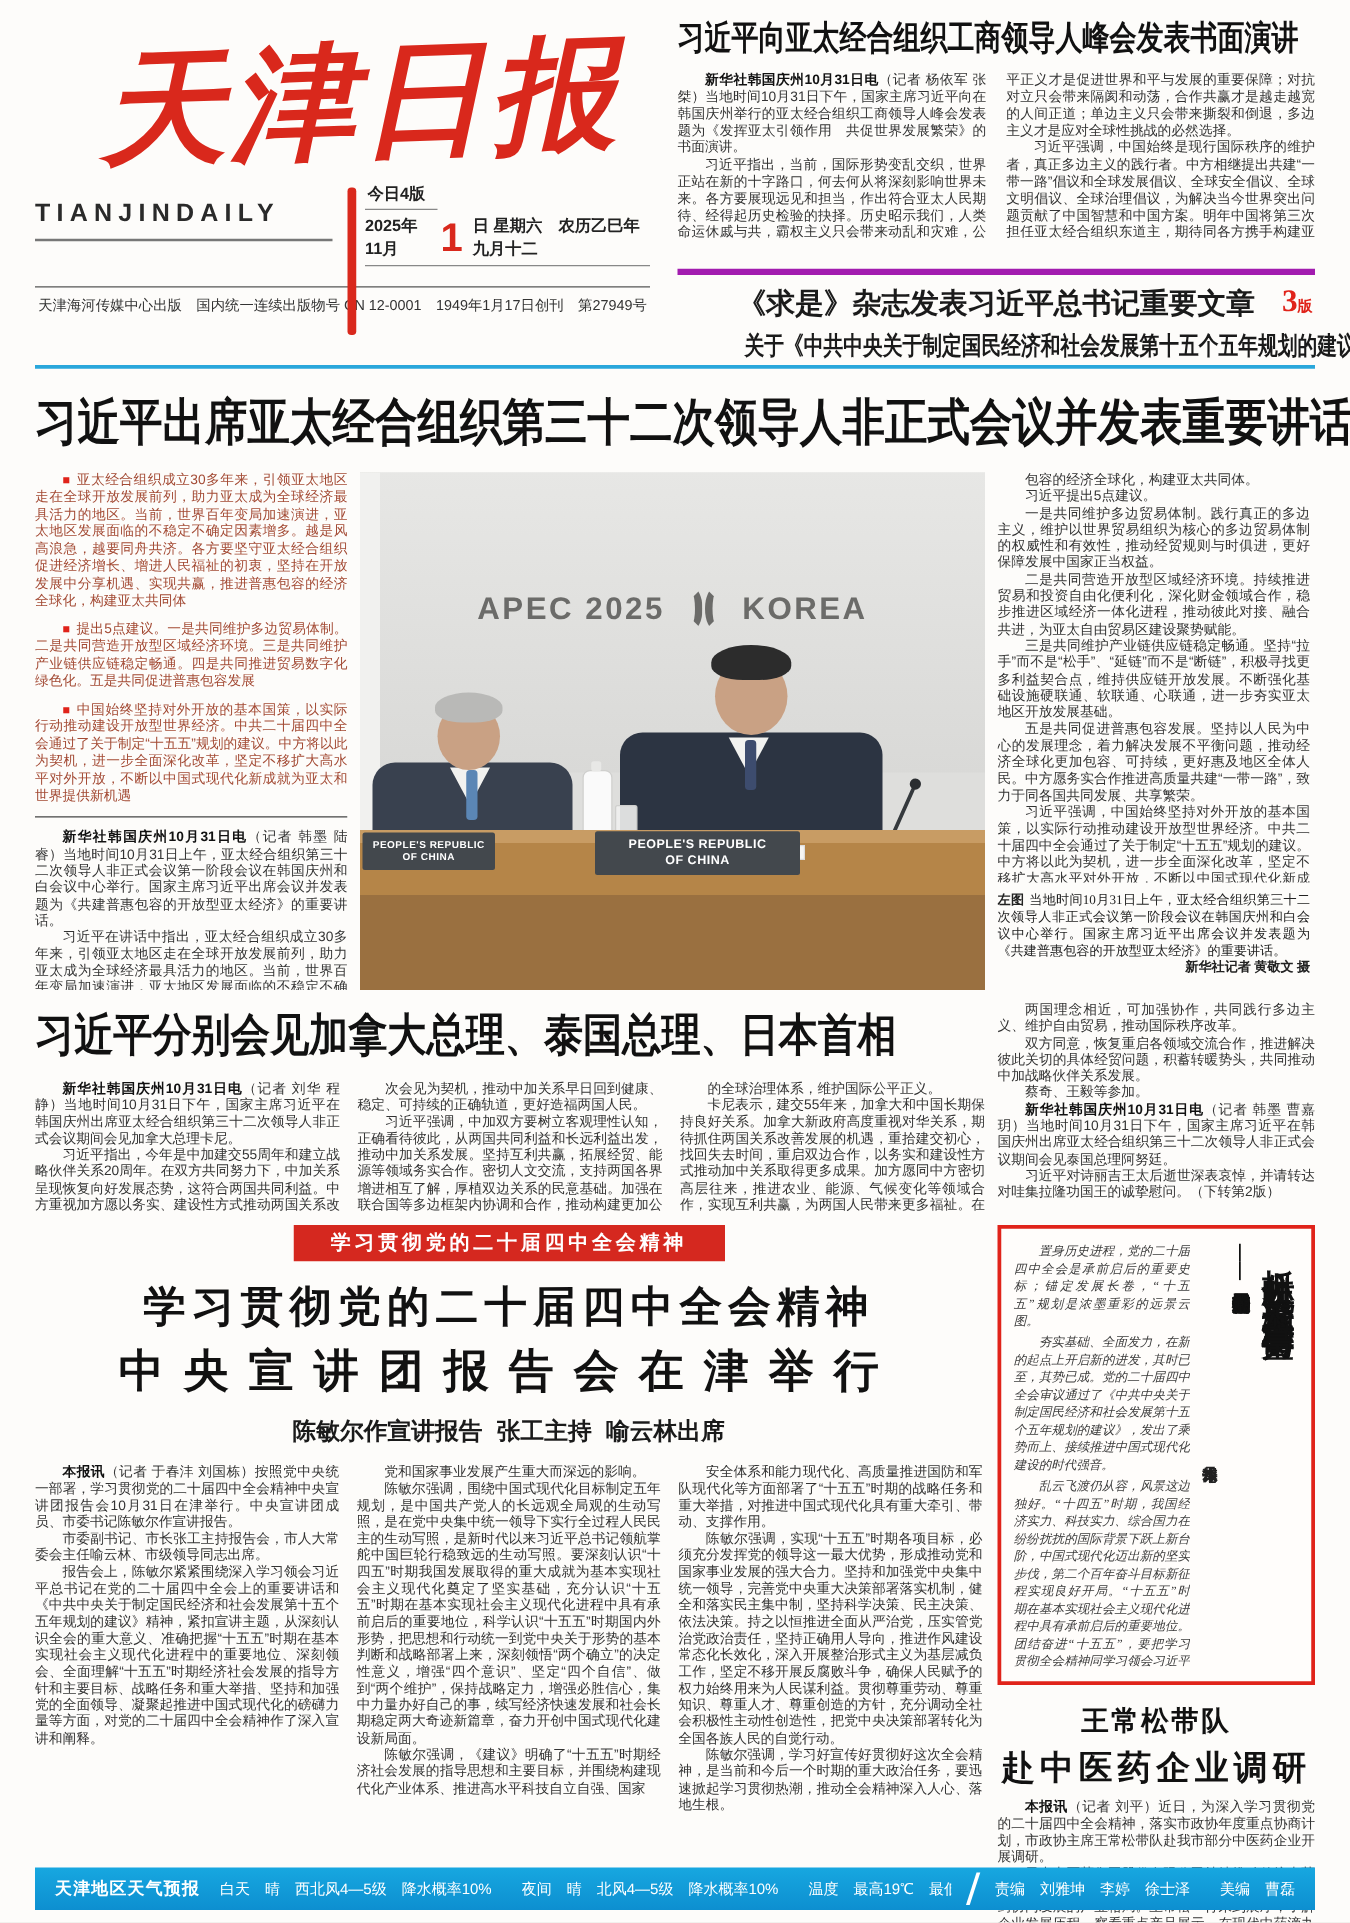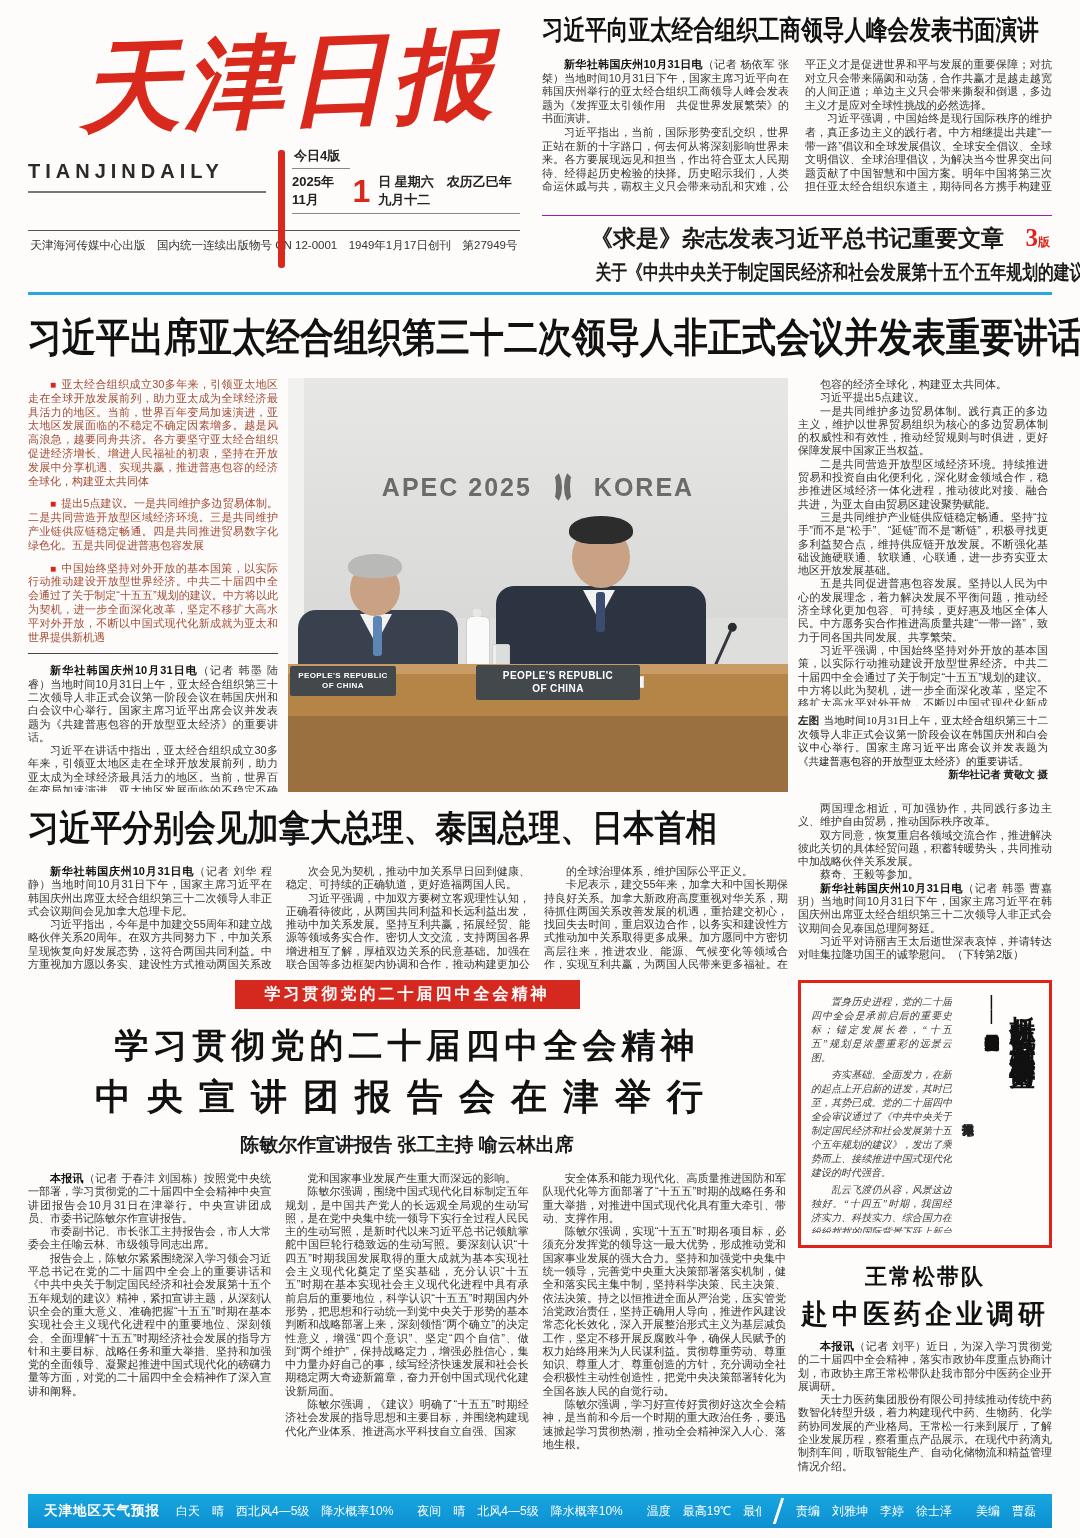--- a/index.html
+++ b/index.html
@@ -23,21 +23,21 @@
   .date-day{color:#d9281c;font-size:32px;font-weight:bold;line-height:1;padding:0 2px;}
   .pubinfo{margin-top:16px;border-top:1px solid #555;padding-top:7px;font-size:11.5px;
            text-align:center;color:#333;}
   
   .top-article{flex:1;padding-left:22px;padding-top:10px;min-width:0;}
   .top-head{font-size:27px;font-weight:bold;white-space:nowrap;transform:scaleX(.8);
             transform-origin:left;margin:2px 0 10px;color:#111;}
   .twocol{column-count:2;column-gap:16px;height:148px;overflow:hidden;}
   .np{font-size:11px;line-height:13.6px;text-align:justify;margin:0;text-indent:2em;color:#333;}
   .np b{color:#111;}
-  .qiushi{border-top:1px solid #a21caf;margin-top:9px;padding-top:7px;position:relative;
+  .qiushi{border-top:5px solid #a21caf;margin-top:9px;padding-top:7px;position:relative;
           font-family:"Liberation Serif","DejaVu Serif",serif;text-align:center;}
   .q1{font-size:23px;font-weight:bold;color:#1a1a1a;}
   .q-badge{position:absolute;right:2px;top:8px;color:#e0231a;font-weight:bold;}
   .q-badge .num{font-size:25px;}
   .q-badge .unit{font-size:12px;}
   .q2{font-size:20px;font-weight:bold;white-space:nowrap;transform:scaleX(.79);
       transform-origin:center;margin-top:5px;color:#1a1a1a;}
   .blue-rule{height:3px;background:#2aa7db;margin:0 28px;}
   
   .main-story{padding:0 28px;}
@@ -99,26 +99,26 @@
   .meet-cols>div{flex:1;overflow:hidden;}
   .meeting-right{flex:1;overflow:hidden;padding-top:2px;}
   
   .bottom{display:flex;gap:12px;padding:12px 28px 0;height:534px;box-sizing:border-box;}
   .bottom-left{width:758px;flex:none;}
   .banner{text-align:center;}
   .banner span{display:inline-block;background:#d5281f;color:#fff;font-size:16px;font-weight:bold;
                padding:4px 30px;letter-spacing:3px;}
   .pl1{text-align:center;font-size:34px;font-weight:bold;letter-spacing:5px;margin:14px 0 4px;color:#111;}
   .pl2{text-align:center;font-size:36px;font-weight:bold;letter-spacing:16px;margin:2px 0 10px;color:#111;}
-  .plsub{text-align:center;font-family:Liberation Sans, sans-serif;font-size:19px;
+  .plsub{text-align:center;font-family:Liberation Mono, monospace;font-size:19px;
          font-weight:bold;margin:0 0 14px;color:#1a1a1a;}
   .pl-cols{display:flex;gap:14px;height:368px;overflow:hidden;}
   .pl-cols>div{flex:1;overflow:hidden;}
   .bottom-right{flex:1;display:flex;flex-direction:column;min-width:0;}
-  .editorial{border:3px solid #e0231a;background:#fffdfb;height:268px;box-sizing:border-box;
+  .editorial{border:3px solid #e0231a;background:#fffdfb;height:368px;box-sizing:border-box;
              display:flex;gap:7px;padding:12px 8px 12px 10px;}
   .ed-body{flex:1;font-family:"Liberation Serif","DejaVu Serif",serif;font-style:italic;
            font-size:10px;line-height:14px;text-align:justify;overflow:hidden;color:#3b3b3b;}
   .ed-body p{margin:0 0 3px;text-indent:2em;}
   .vert{writing-mode:vertical-rl;}
   .ed-byline{font-size:12px;font-weight:bold;align-self:center;flex:none;
              font-family:"Liberation Serif",serif;color:#222;}
   .ed-sub{font-size:14.5px;font-weight:bold;line-height:1.1;flex:none;color:#111;}
   .ed-title{font-size:26px;font-weight:bold;letter-spacing:3px;flex:none;color:#111;}
   .wang{margin-top:12px;}

